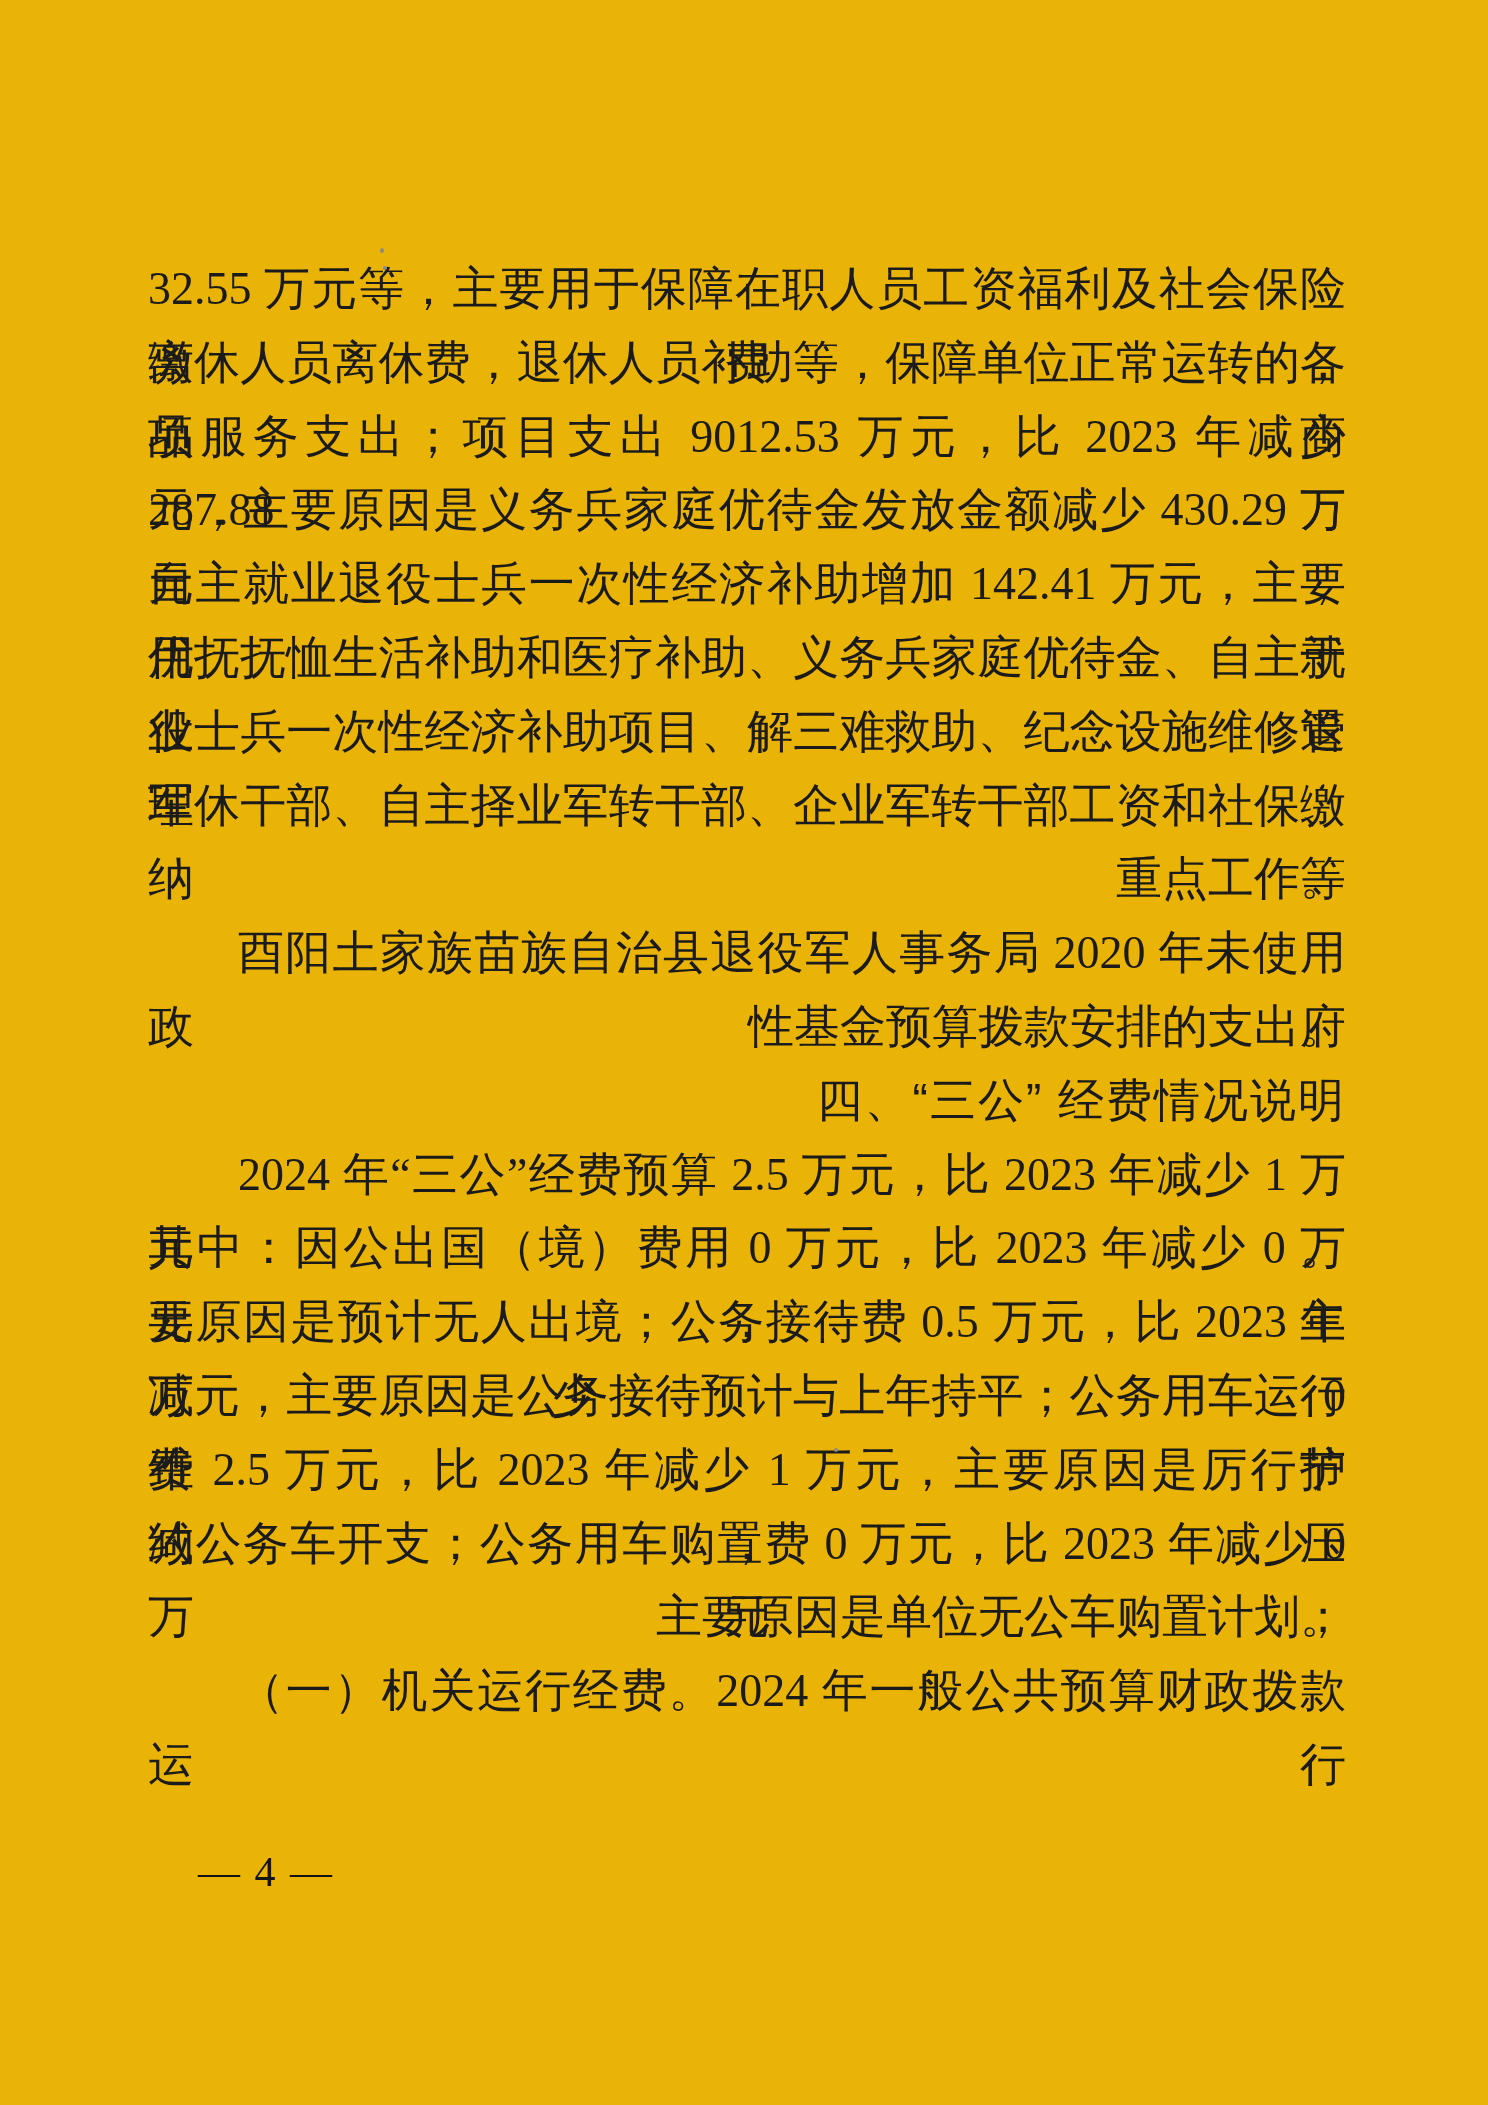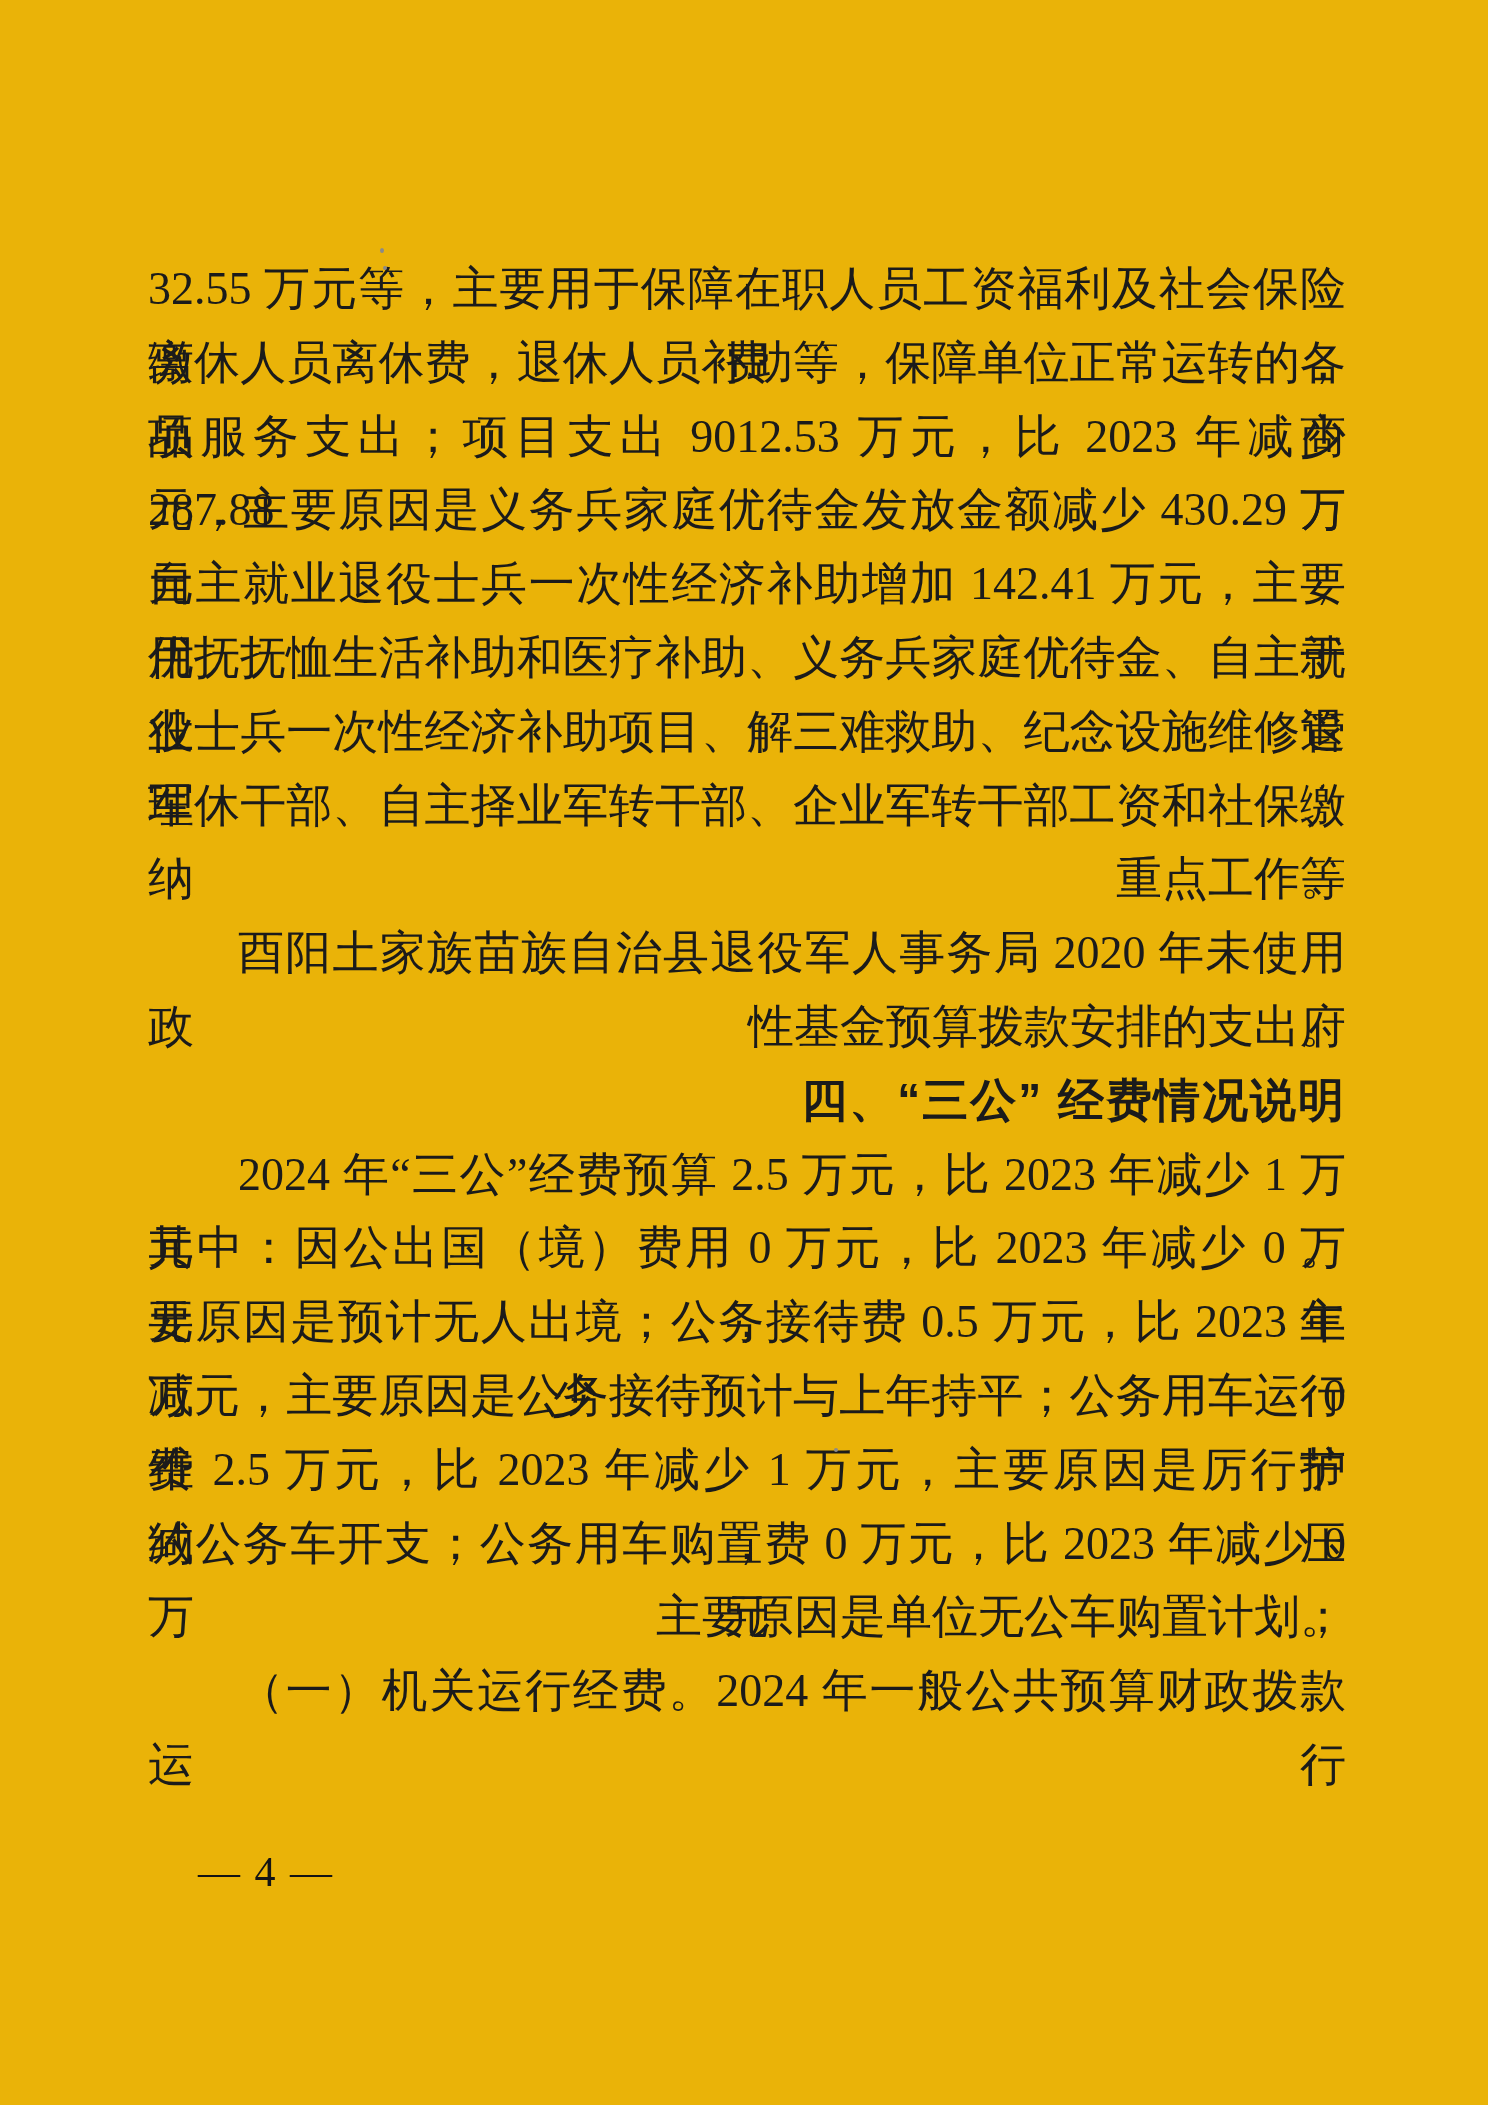--- a/index.html
+++ b/index.html
@@ -34,21 +34,21 @@
   .line.stretch {
     white-space: normal;
     text-align: justify;
     text-align-last: justify;
   }
   .line.indent {
     text-indent: 90px;
   }
   .line.heading {
     font-family: "Liberation Sans", "DejaVu Sans", sans-serif;
-    font-weight: 700;
+    font-weight: 400;
     letter-spacing: 2px;
   }
   .footer-pagenum {
     position: absolute;
     left: 198px;
     top: 1848px;
     font-family: "Liberation Serif", "DejaVu Serif", serif;
     font-size: 42px;
     color: #141414;
     letter-spacing: 2px;

